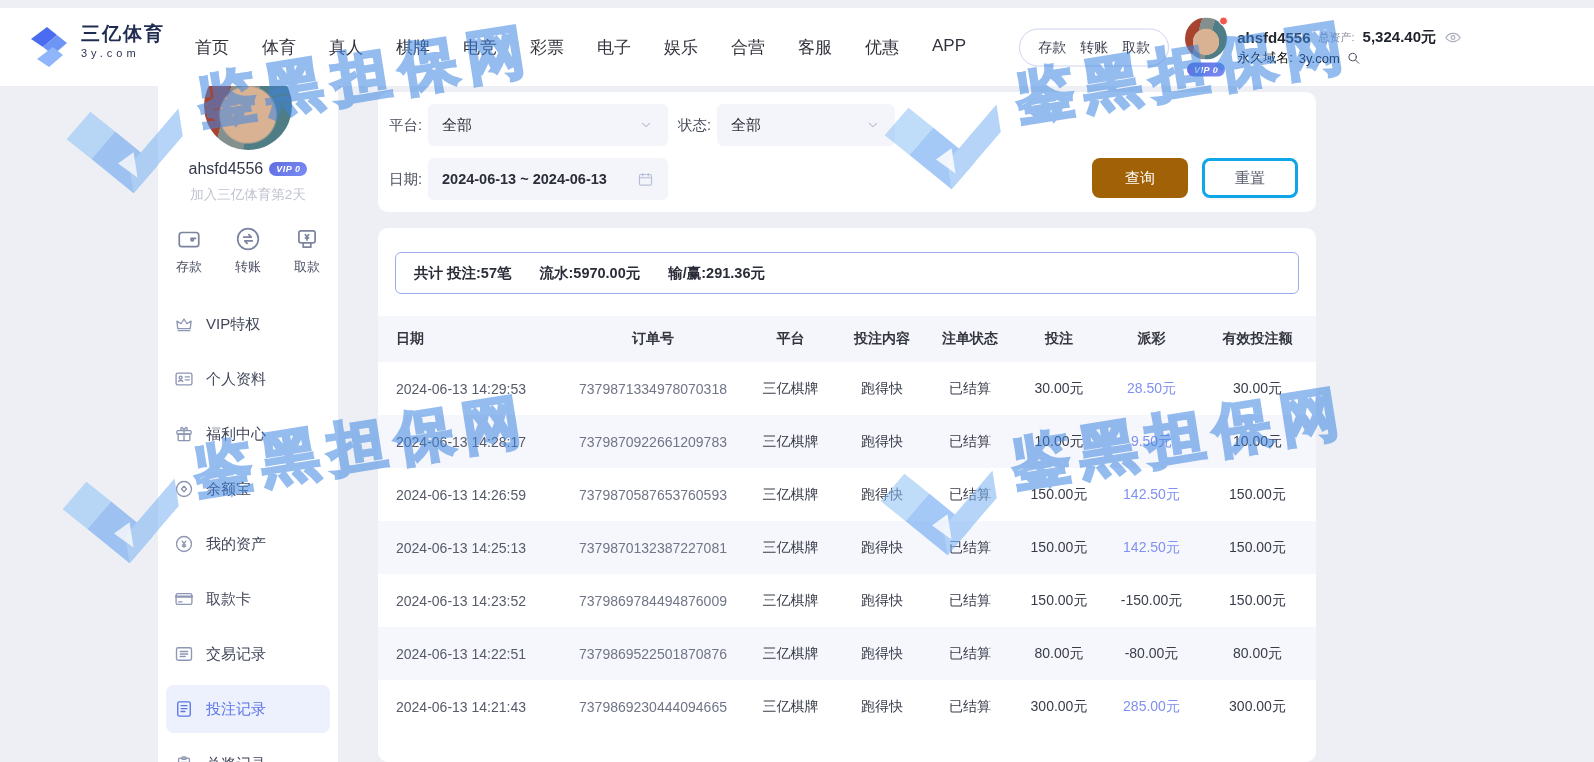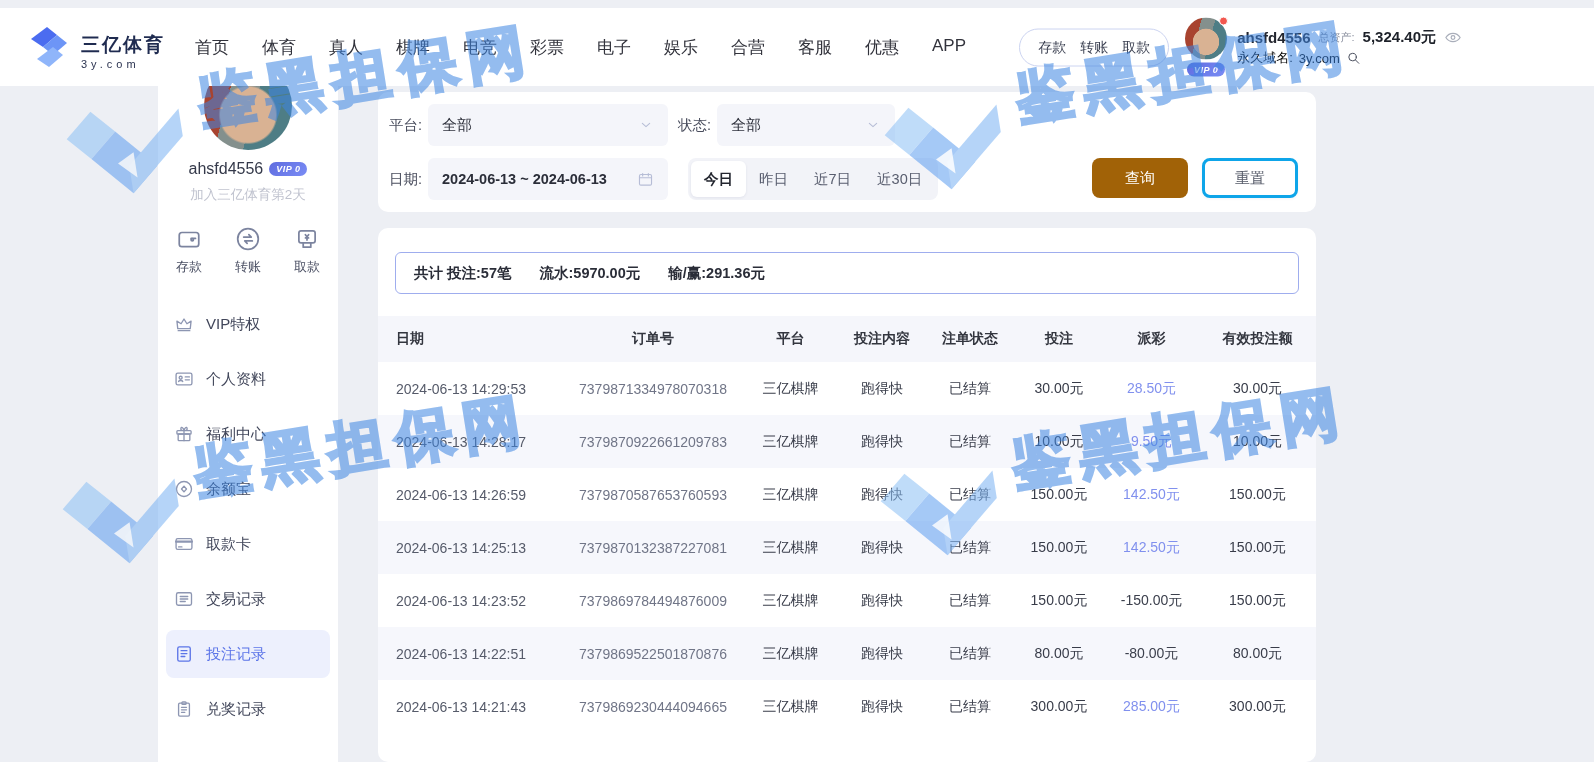--- a/index.html
+++ b/index.html
@@ -5,21 +5,21 @@
   * { margin:0; padding:0; box-sizing:border-box; }
   html,body { width:1594px; height:762px; }
   body {
     position:relative; overflow:hidden;
     background:#edeff4;
     font-family:"Liberation Sans","DejaVu Sans",sans-serif;
     color:#383c49;
   }
   
   .topbar{position:absolute;top:8px;left:0;width:100%;height:78px;background:#fff;z-index:40;display:flex;align-items:center;}
-  .logo{display:flex;align-items:flex-end;gap:9px;margin-left:26px;}
+  .logo{display:flex;align-items:flex-start;gap:9px;margin-left:26px;}
   .logo-txt{display:flex;flex-direction:column;line-height:1.1;}
   .logo-cn{font-size:19px;font-weight:bold;color:#1f2b50;letter-spacing:2px;}
   .logo-en{font-size:11px;color:#2b3350;letter-spacing:4px;margin-top:2px;}
   .nav{display:flex;gap:33px;margin-left:30px;font-size:17px;color:#32333c;}
   .nav-item{cursor:pointer;white-space:nowrap;}
   .top-right{position:absolute;right:132px;top:50%;transform:translateY(-50%);display:flex;align-items:center;gap:16px;}
   .wallet-pill{display:flex;gap:14px;border:1px solid #ccd4f1;border-radius:19px;padding:9px 18px;font-size:14px;color:#3a3f50;}
   .wallet-pill span{cursor:pointer;}
   .userblock{display:flex;flex-direction:column;gap:2px;}
   .u-row{display:flex;align-items:center;gap:8px;}
@@ -221,20 +221,29 @@
           <svg width="20" height="20" viewBox="0 0 24 24">
             <circle cx="12" cy="12" r="9"></circle>
             <path d="M12 8.5l3 3.5-3 3.5L9 12z"></path>
           </svg>
         </span>
         <span>余额宝</span>
       </div>
       <div class="menu-item">
         <span class="ic">
           <svg width="20" height="20" viewBox="0 0 24 24">
+            <circle cx="12" cy="12" r="9"></circle>
+            <path d="M9.8 8.5l2.2 3 2.2-3M12 11.5V16M10 13h4M10 14.8h4"></path>
+          </svg>
+        </span>
+        <span>我的资产</span>
+      </div>
+      <div class="menu-item">
+        <span class="ic">
+          <svg width="20" height="20" viewBox="0 0 24 24">
             <rect x="2.5" y="5.5" width="19" height="13" rx="2"></rect>
             <path d="M2.5 9.2h19" stroke-width="2.6"></path>
             <path d="M5.5 15.5h4"></path>
           </svg>
         </span>
         <span>取款卡</span>
       </div>
       <div class="menu-item">
         <span class="ic">
           <svg width="20" height="20" viewBox="0 0 24 24">
@@ -289,26 +298,20 @@
     <span class="flabel" style="left:11px;top:66px;">日期:</span>
     <div class="field" style="left:50px;top:66px;width:240px;">
       <span class="datev">2024-06-13  ~  2024-06-13</span>
       <span class="ic">
           <svg width="17" height="17" viewBox="0 0 24 24">
             <rect x="3.5" y="5" width="17" height="15" rx="2"></rect>
             <path d="M3.5 9.5h17M8 3.5V7M16 3.5V7"></path>
           </svg>
         </span>
     </div>
-    <div class="ranges" id="ranges">
-        <span class="range active">今日</span>
-        <span class="range">昨日</span>
-        <span class="range">近7日</span>
-        <span class="range">近30日</span>
-      </div>
     <div class="btn btn-primary">查询</div>
     <div class="btn btn-ghost">重置</div>
   </div>
 
   <div class="table-card">
     <div class="summary">
       <span>共计 投注:57笔</span>
       <span>流水:5970.00元</span>
       <span>输/赢:291.36元</span>
     </div>

